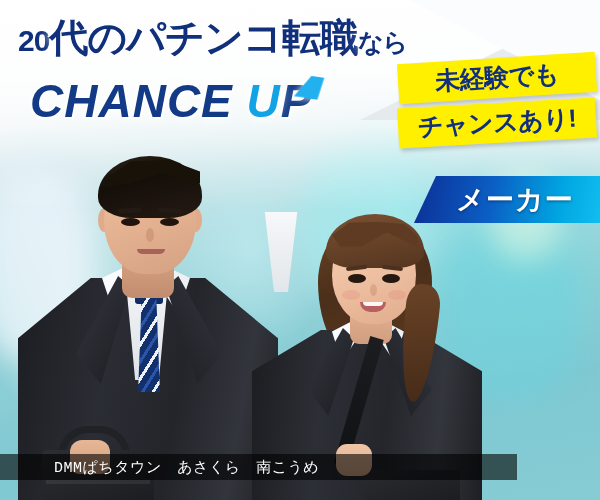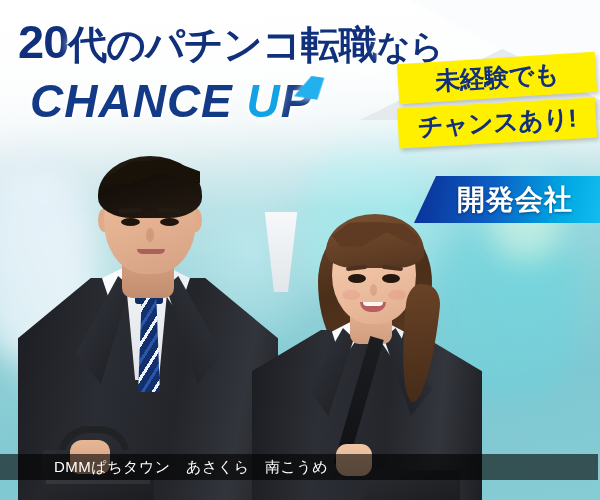--- a/index.html
+++ b/index.html
@@ -203,22 +203,22 @@
   }
 
   
   .headline{
     position:absolute;left:18px;top:18px;
     font-weight:bold;color:#10307c;
     font-size:39px;line-height:1.02;letter-spacing:-1px;
     text-shadow:0 0 7px #fff, 0 0 14px #fff, 1px 1px 0 #fff, -1px -1px 0 #fff;
     white-space:nowrap;
   }
-  .headline .big{font-size:47px;}
-  .headline .sm{font-size:33px;}
+  .headline .big{font-size:30px;}
+  .headline .sm{font-size:25px;}
 
   .chanceup{
     position:absolute;left:30px;top:78px;
     font-weight:bold;font-style:italic;font-size:46px;line-height:1;
     letter-spacing:1px;white-space:nowrap;
     text-shadow:0 0 8px #fff, 0 0 16px #fff, 2px 2px 0 rgba(255,255,255,.9);
   }
   .chanceup .navy{color:#123a86;}
   .chanceup .cyan{color:#12a3e6;position:relative;display:inline-block;}
   .up-arrow{
@@ -255,23 +255,23 @@
     text-shadow:0 1px 3px rgba(0,0,40,.45);white-space:nowrap;
   }
   .cat.c1{background:linear-gradient(100deg,#0b2f96 0%,#0b5fc4 42%,#00a6e2 78%,#12bdf0 100%);}
   .cat.c2{background:linear-gradient(100deg,#3c0ed4 0%,#3a28dd 40%,#2460e2 78%,#2b74e8 100%);}
   .cat.c3{background:linear-gradient(100deg,#0b2f96 0%,#0b5fc4 42%,#00a6e2 78%,#12bdf0 100%);}
   .cat.c4{background:linear-gradient(100deg,#7a1ff0 0%,#5c2ae8 38%,#3558e4 76%,#2f74ea 100%);}
   .cat.c5{background:linear-gradient(100deg,#0b3f9e 0%,#0c66cc 40%,#00aee6 80%,#1ec5f2 100%);margin-bottom:0;}
 
   
   .caption{
-    position:absolute;left:0;bottom:20px;width:598px;height:26px;
+    position:absolute;left:0;bottom:20px;width:517px;height:26px;
     background:rgba(0,0,0,.60);
-    display:flex;align-items:center;
+    display:flex;align-items:center;font-family:Liberation Mono, monospace;
   }
   .caption-text{
     color:#fff;font-size:15px;letter-spacing:.5px;
     padding-left:54px;white-space:nowrap;
   }
 </style>
 </head>
 <body>
 
 <div id="banner">
@@ -351,22 +351,22 @@
     <span class="cyan">U</span><span class="navy">P</span>
   </div>
   <div class="up-arrow"></div>
 
   <div class="badge">
     <div class="badge-row r1">未経験でも</div>
     <div class="badge-row r2">チャンスあり!</div>
   </div>
 
   <div class="cats">
-    <div class="cat c3">
-      <span class="cat-label">開発会社</span>
+    <div class="cat c1">
+      <span class="cat-label">メーカー</span>
     </div>
   </div>
 
   <div class="caption">
     <span class="caption-text">DMMぱちタウン　あさくら　南こうめ</span>
   </div>
 
 </div>
 
 </body></html>

